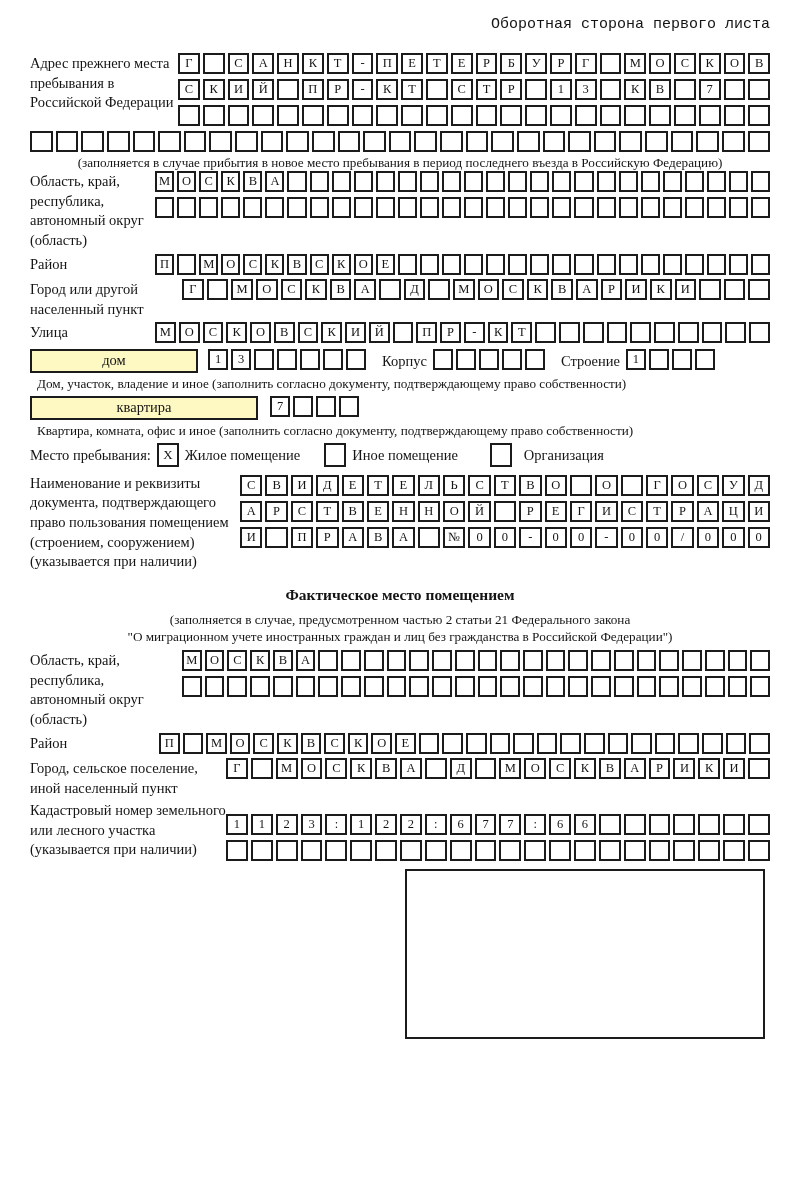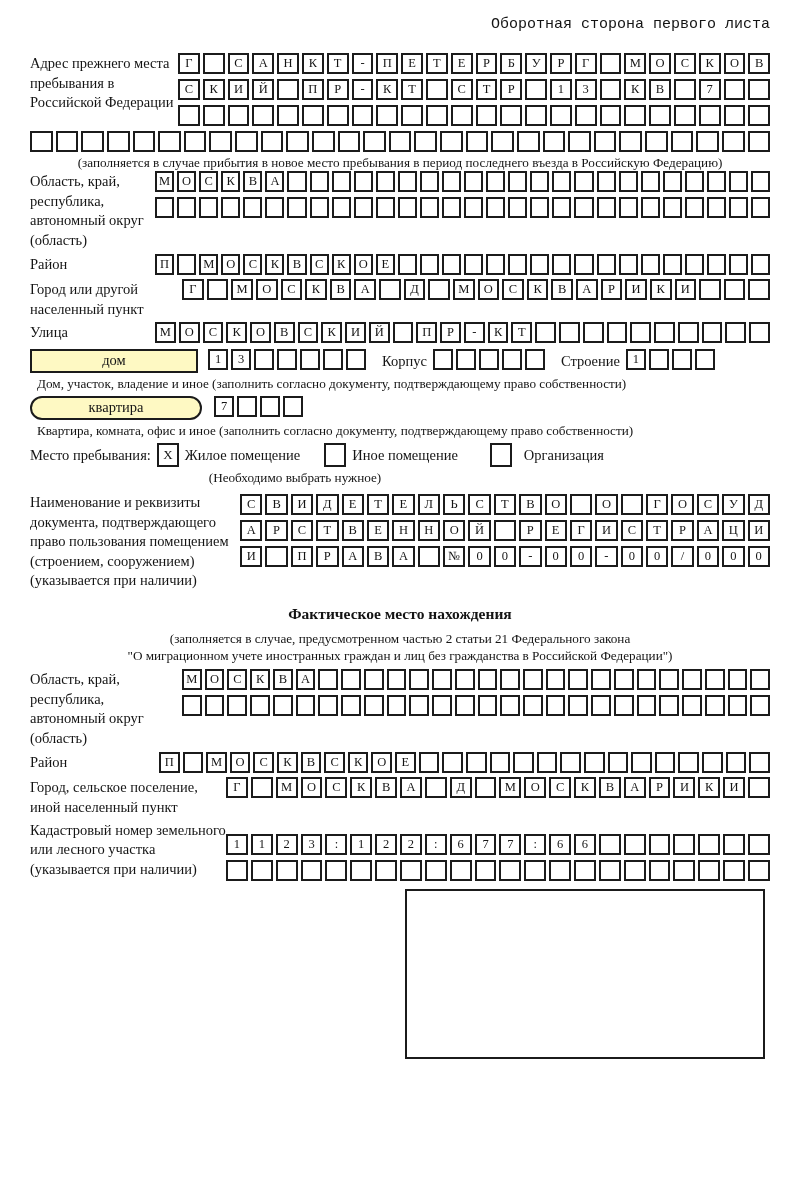--- a/index.html
+++ b/index.html
@@ -374,40 +374,39 @@
       <div class="cells fixed">
           <span class="cell">1</span>
           <span class="cell"></span>
           <span class="cell"></span>
           <span class="cell"></span>
         </div>
     </div>
     <div class="cap mt2" style="padding-left:7px;">Дом, участок, владение и иное (заполнить согласно документу, подтверждающему право собственности)</div>
 
     <div class="apt-line mt4">
-      <div class="typebox" style="width:172px;border-radius:12px;">квартира</div>
+      <div class="typebox" style="width:228px;">квартира</div>
       <div class="cells fixed" style="margin-left:6px;">
           <span class="cell">7</span>
           <span class="cell"></span>
           <span class="cell"></span>
           <span class="cell"></span>
         </div>
     </div>
     <div class="cap mt2" style="padding-left:7px;">Квартира, комната, офис и иное (заполнить согласно документу, подтверждающему право собственности)</div>
 
     <div class="stay-line mt4">
       <div class="inline-lbl">Место пребывания:</div>
       <div class="checkcell">X</div>
       <div class="inline-lbl">Жилое помещение</div>
       <div class="checkcell" style="margin-left:18px;"></div>
       <div class="inline-lbl">Иное помещение</div>
       <div class="checkcell" style="margin-left:26px;"></div>
       <div class="inline-lbl" style="margin-left:6px;text-align:right;">Организация</div>
     </div>
-    <div class="cap mt2" style="width:340px; margin-left:95px; text-align:center;">(Необходимо выбрать нужное)</div>
 
     <div class="line mt6">
       <div class="lbl w210">Наименование и реквизиты документа, подтверждающего право пользования помещением (строением, сооружением) (указывается при наличии)</div>
       <div class="rows doc-rows">
         <div class="cells">
             <span class="cell">С</span>
             <span class="cell">В</span>
             <span class="cell">И</span>
             <span class="cell">Д</span>
             <span class="cell">Е</span>
@@ -471,21 +470,21 @@
             <span class="cell">0</span>
             <span class="cell">/</span>
             <span class="cell">0</span>
             <span class="cell">0</span>
             <span class="cell">0</span>
           </div>
       </div>
     </div>
   </section>
 
-  <div class="sect-title" style="margin-top:14px;">Фактическое место нахождения</div>
+  <div class="sect-title" style="margin-top:14px;">Фактическое место помещением</div>
   <div class="cap center">(заполняется в случае, предусмотренном частью 2 статьи 21 Федерального закона</div>
   <div class="cap center">"О миграционном учете иностранных граждан и лиц без гражданства в Российской Федерации")</div>
 
   <section>
     <div class="line mt5">
       <div class="lbl w152">Область, край, республика, автономный округ (область)</div>
       <div class="rows">
         <div class="cells">
             <span class="cell">М</span>
             <span class="cell">О</span>

